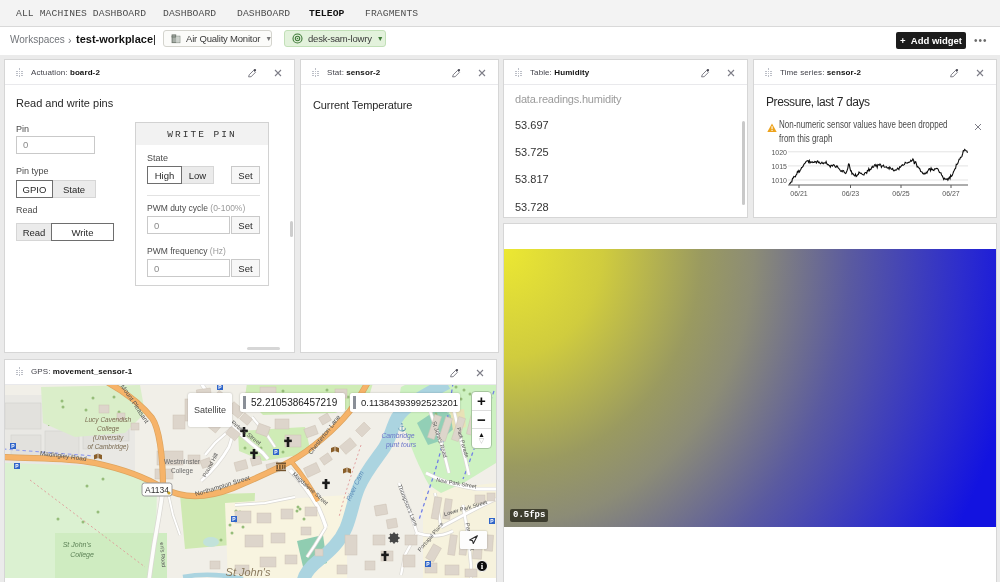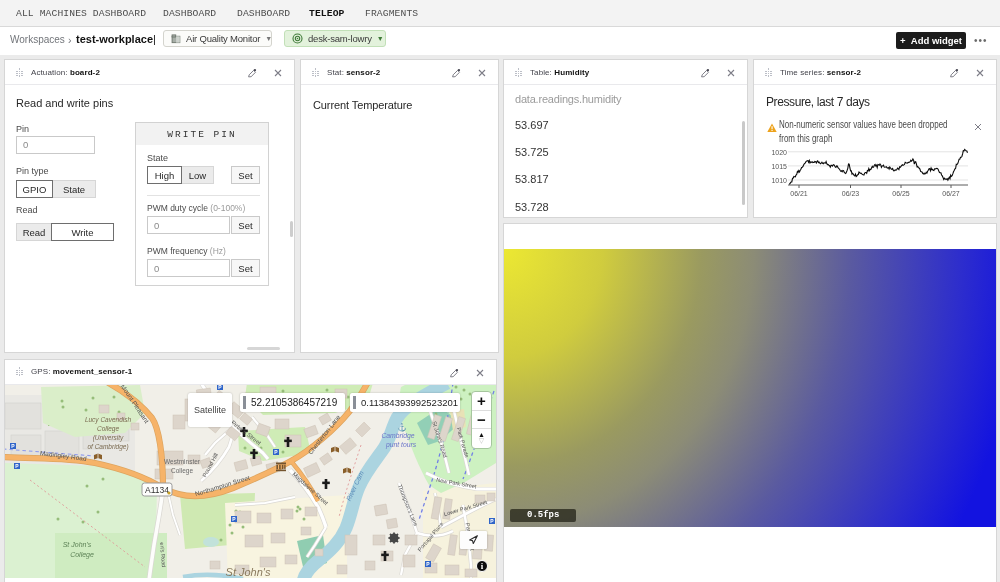--- a/index.html
+++ b/index.html
@@ -203,21 +203,21 @@
               <stop offset="0.19" stop-color="#d0cc3e"></stop>
               <stop offset="0.38" stop-color="#9a9a60"></stop>
               <stop offset="0.48" stop-color="#8c8c76"></stop>
               <stop offset="0.667" stop-color="#5a5aa0"></stop>
               <stop offset="0.88" stop-color="#2d2dcd"></stop>
               <stop offset="1" stop-color="#1313e0"></stop>
             </radialGradient>
           </defs>
           <rect width="492" height="278" fill="url(#cam)"></rect>
         </svg>
-    <div style="position:absolute;left:6px;bottom:5px;background:rgba(30,30,20,0.72);border-radius:2px;color:#fff;font-family:'Liberation Mono',monospace;font-size:9px;font-weight:700;padding:1px 17px 2px">0.5fps</div>
+    <div style="position:absolute;left:6px;bottom:5px;background:rgba(30,30,20,0.72);border-radius:2px;color:#fff;font-family:'Liberation Mono',monospace;font-size:9px;font-weight:700;padding:1px 3px 2px">0.5fps</div>
   </div>
 </div>
 
 <div class="w" id="w6" style="left:4px;top:303.5px;width:493px;height:224px">
   <div class="wh"><span class="grip"></span>GPS: <b>&nbsp;movement_sensor-1</b>
     <svg class="pen" width="10" height="10" viewBox="0 0 10 10">
           <path d="M1.6 8.9 L2.2 6.8 L6.6 2.4 L8.5 4.3 L4.1 8.7 L1.6 8.9 Z" fill="none" stroke="#70707a" stroke-width="0.9"></path>
           <circle cx="7.9" cy="2.1" r="1.2" fill="#4a4a55"></circle>
         </svg>
     <svg class="xx" width="8" height="8" viewBox="0 0 8 8">

